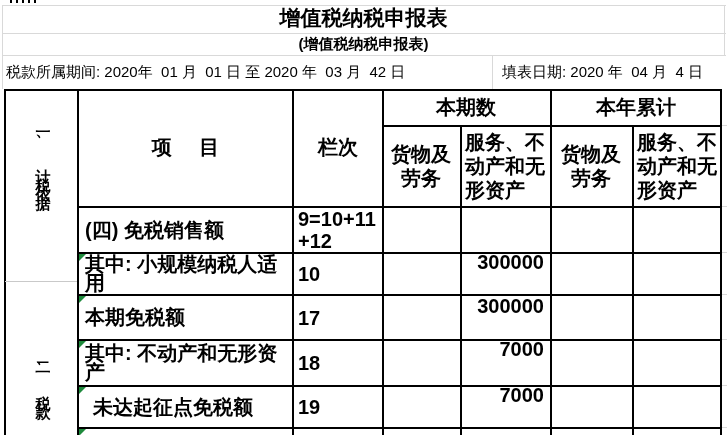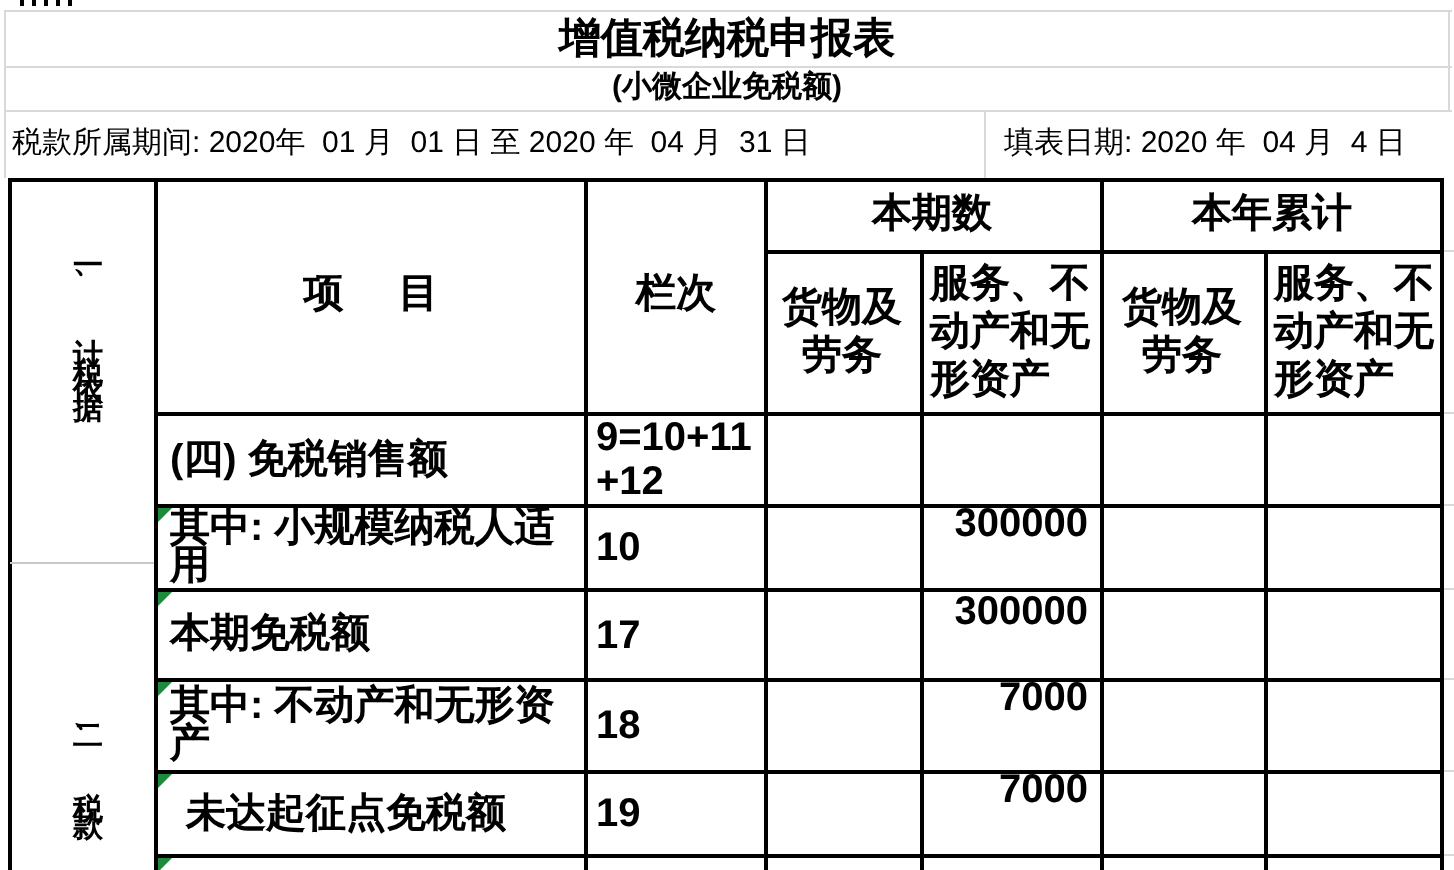--- a/index.html
+++ b/index.html
@@ -14,21 +14,21 @@
   .gh{position:absolute;height:1px;background:#d9d9d9;}
   .gv{position:absolute;width:1px;background:#d9d9d9;}
   
   .cell{position:absolute;display:flex;align-items:center;font-weight:bold;font-size:20px;line-height:19px;}
   .c-center{justify-content:center;text-align:center;}
   .c-left{justify-content:flex-start;text-align:left;}
   .c-right{justify-content:flex-end;text-align:right;}
   .wrap24{line-height:24px;}
   
   .title{position:absolute;left:0;top:6px;width:727px;height:27px;line-height:27px;
-         text-align:center;font-size:21px;font-weight:bold;}
+         text-align:center;font-size:21px;font-weight:bold;font-family:Liberation Mono, monospace;}
   .subtitle{position:absolute;left:0;top:33px;width:727px;height:22px;line-height:22px;
          text-align:center;font-size:15px;font-weight:bold;}
   .meta{position:absolute;top:55px;height:33px;line-height:33px;font-size:15px;
         font-weight:normal;white-space:pre;}
   
   .vtext{position:absolute;left:33px;writing-mode:vertical-rl;text-orientation:upright;
          letter-spacing:9px;font-size:15px;font-weight:bold;}
   
   .h-item   {left:79px; top:91px; width:213px;height:113px;word-spacing:22px;}
   .h-colno  {left:294px;top:91px; width:88px; height:113px;}
@@ -79,22 +79,22 @@
 
 <div class="gh" style="top:125px;left:722px;width:5px"></div>
 <div class="gh" style="top:206px;left:722px;width:5px"></div>
 <div class="gh" style="top:252px;left:722px;width:5px"></div>
 <div class="gh" style="top:294px;left:722px;width:5px"></div>
 <div class="gh" style="top:339px;left:722px;width:5px"></div>
 <div class="gh" style="top:385px;left:722px;width:5px"></div>
 <div class="gh" style="top:427px;left:722px;width:5px"></div>
 
 <div class="title">增值税纳税申报表</div>
-<div class="subtitle">(小微企业免税额)</div>
-<div class="meta" style="left:6px">税款所属期间: 2020年  01 月  01 日 至 2020 年  04 月  31 日</div>
+<div class="subtitle">(增值税纳税申报表)</div>
+<div class="meta" style="left:6px">税款所属期间: 2020年  01 月  01 日 至 2020 年  03 月  42 日</div>
 <div class="meta" style="left:502px">填表日期: 2020 年  04 月  4 日</div>
 
 <div class="hline" style="top:89px;left:4px;width:718px"></div>
 <div class="hline" style="top:125px;left:382px;width:340px"></div>
 <div class="hline" style="top:206px;left:77px;width:645px"></div>
 <div class="hline" style="top:252px;left:77px;width:645px"></div>
 <div class="hline" style="top:294px;left:77px;width:645px"></div>
 <div class="hline" style="top:339px;left:77px;width:645px"></div>
 <div class="hline" style="top:385px;left:77px;width:645px"></div>
 <div class="hline" style="top:427px;left:77px;width:645px"></div>

